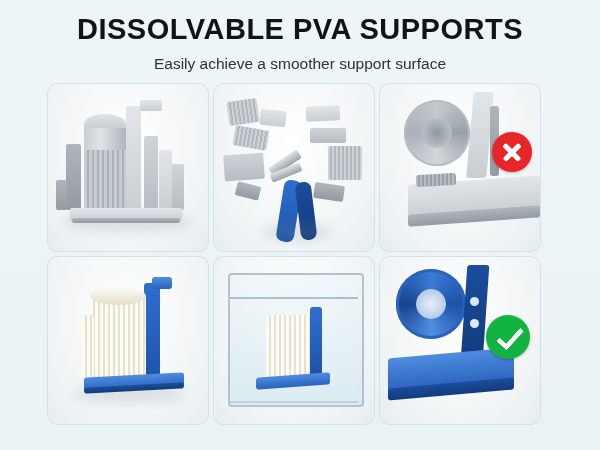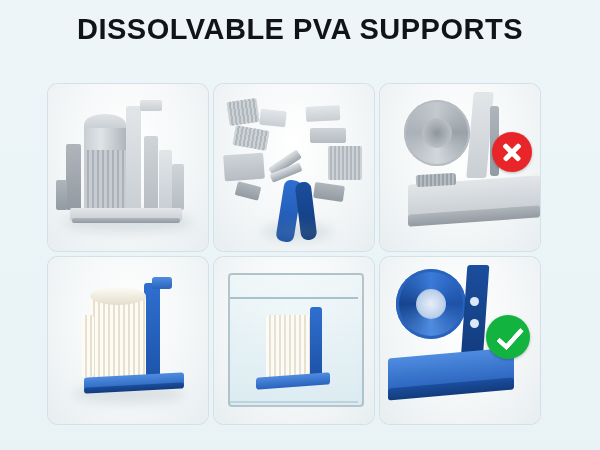--- a/index.html
+++ b/index.html
@@ -159,20 +159,21 @@
     border-radius: 1px;
   }
   .sr { position:absolute; width:1px; height:1px; overflow:hidden; clip:rect(0 0 0 0); }
 </style>
 </head>
 <body>
 
 <div class="poster">
 
   <h1 class="title">DISSOLVABLE PVA SUPPORTS</h1>
+  <p class="subtitle">Easily achieve a smoother support surface</p>
 
   <div class="grid">
 
     <div class="cell">
       <div class="cell-inner">
         <div class="bg-soft"></div>
         <div class="shadow-blob" style="left:16px; top:128px; width:128px; height:20px;"></div>
 
         <div class="c1-wall grey-l"></div>
         <div class="c1-tab grey-l"></div>

